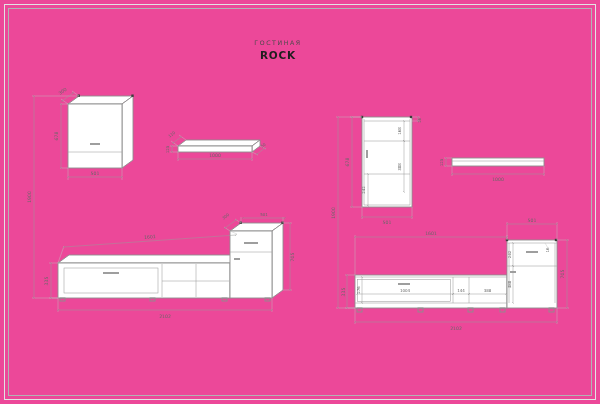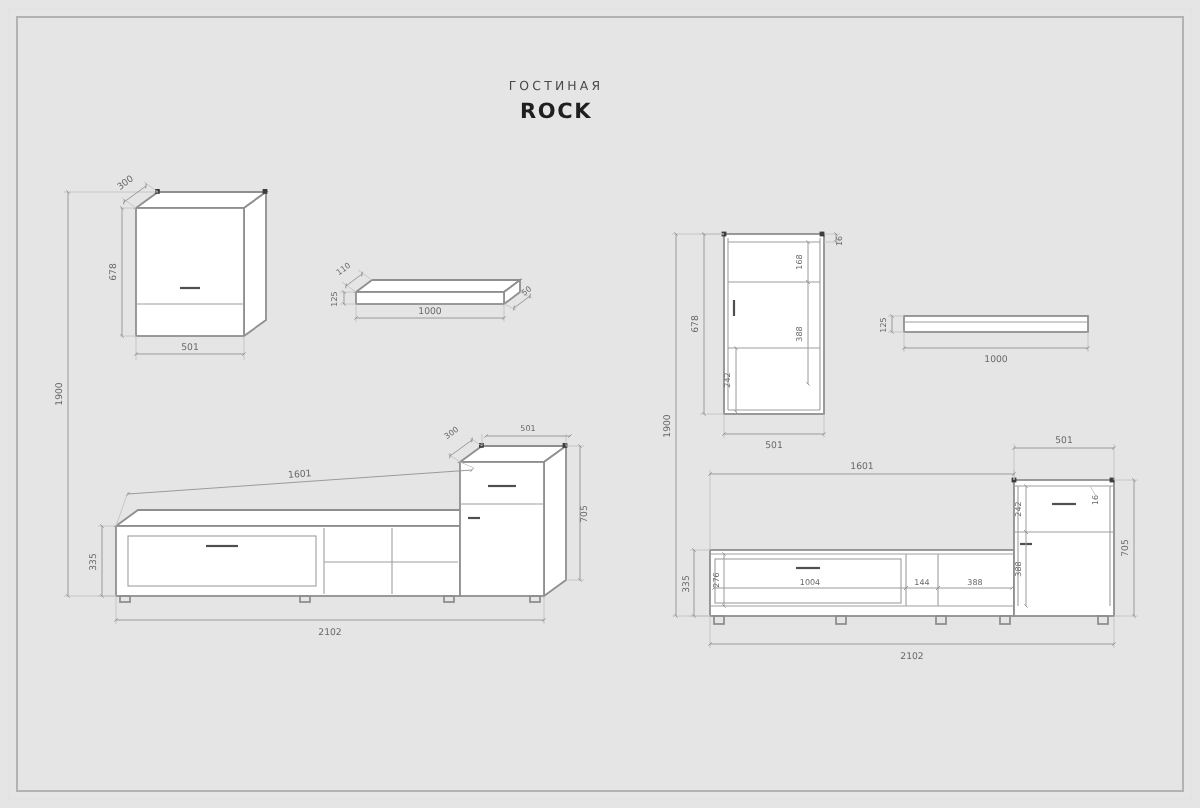--- a/index.html
+++ b/index.html
@@ -1,16 +1,16 @@
 <!DOCTYPE html>
 <html><head>
 <meta charset="utf-8">
 <style>
   html,body{margin:0;padding:0;background:#ffffff;}
-  .page{width:600px;height:404px;position:relative;background:#e5e5e5;overflow:hidden;}
+  .page{width:600px;height:404px;position:relative;background:#ec4899;overflow:hidden;}
   svg{display:block;}
   text{font-family:"DejaVu Sans",sans-serif;fill:#686868;}
   .lbl{font-size:4.6px;}
   .sm{font-size:4px;}
   .t-small{font-size:6.2px;letter-spacing:1.6px;fill:#4a4a4a;}
   .t-main{font-size:10.5px;font-weight:bold;letter-spacing:0.8px;fill:#1f1f1f;}
   .face{fill:#ffffff;stroke:#8f8f8f;stroke-width:0.9;}
   .faceln{stroke:#8f8f8f;stroke-width:0.9;fill:none;}
   .inner{stroke:#9e9e9e;stroke-width:0.55;fill:none;}
   .dim{stroke:#9a9a9a;stroke-width:0.5;fill:none;

